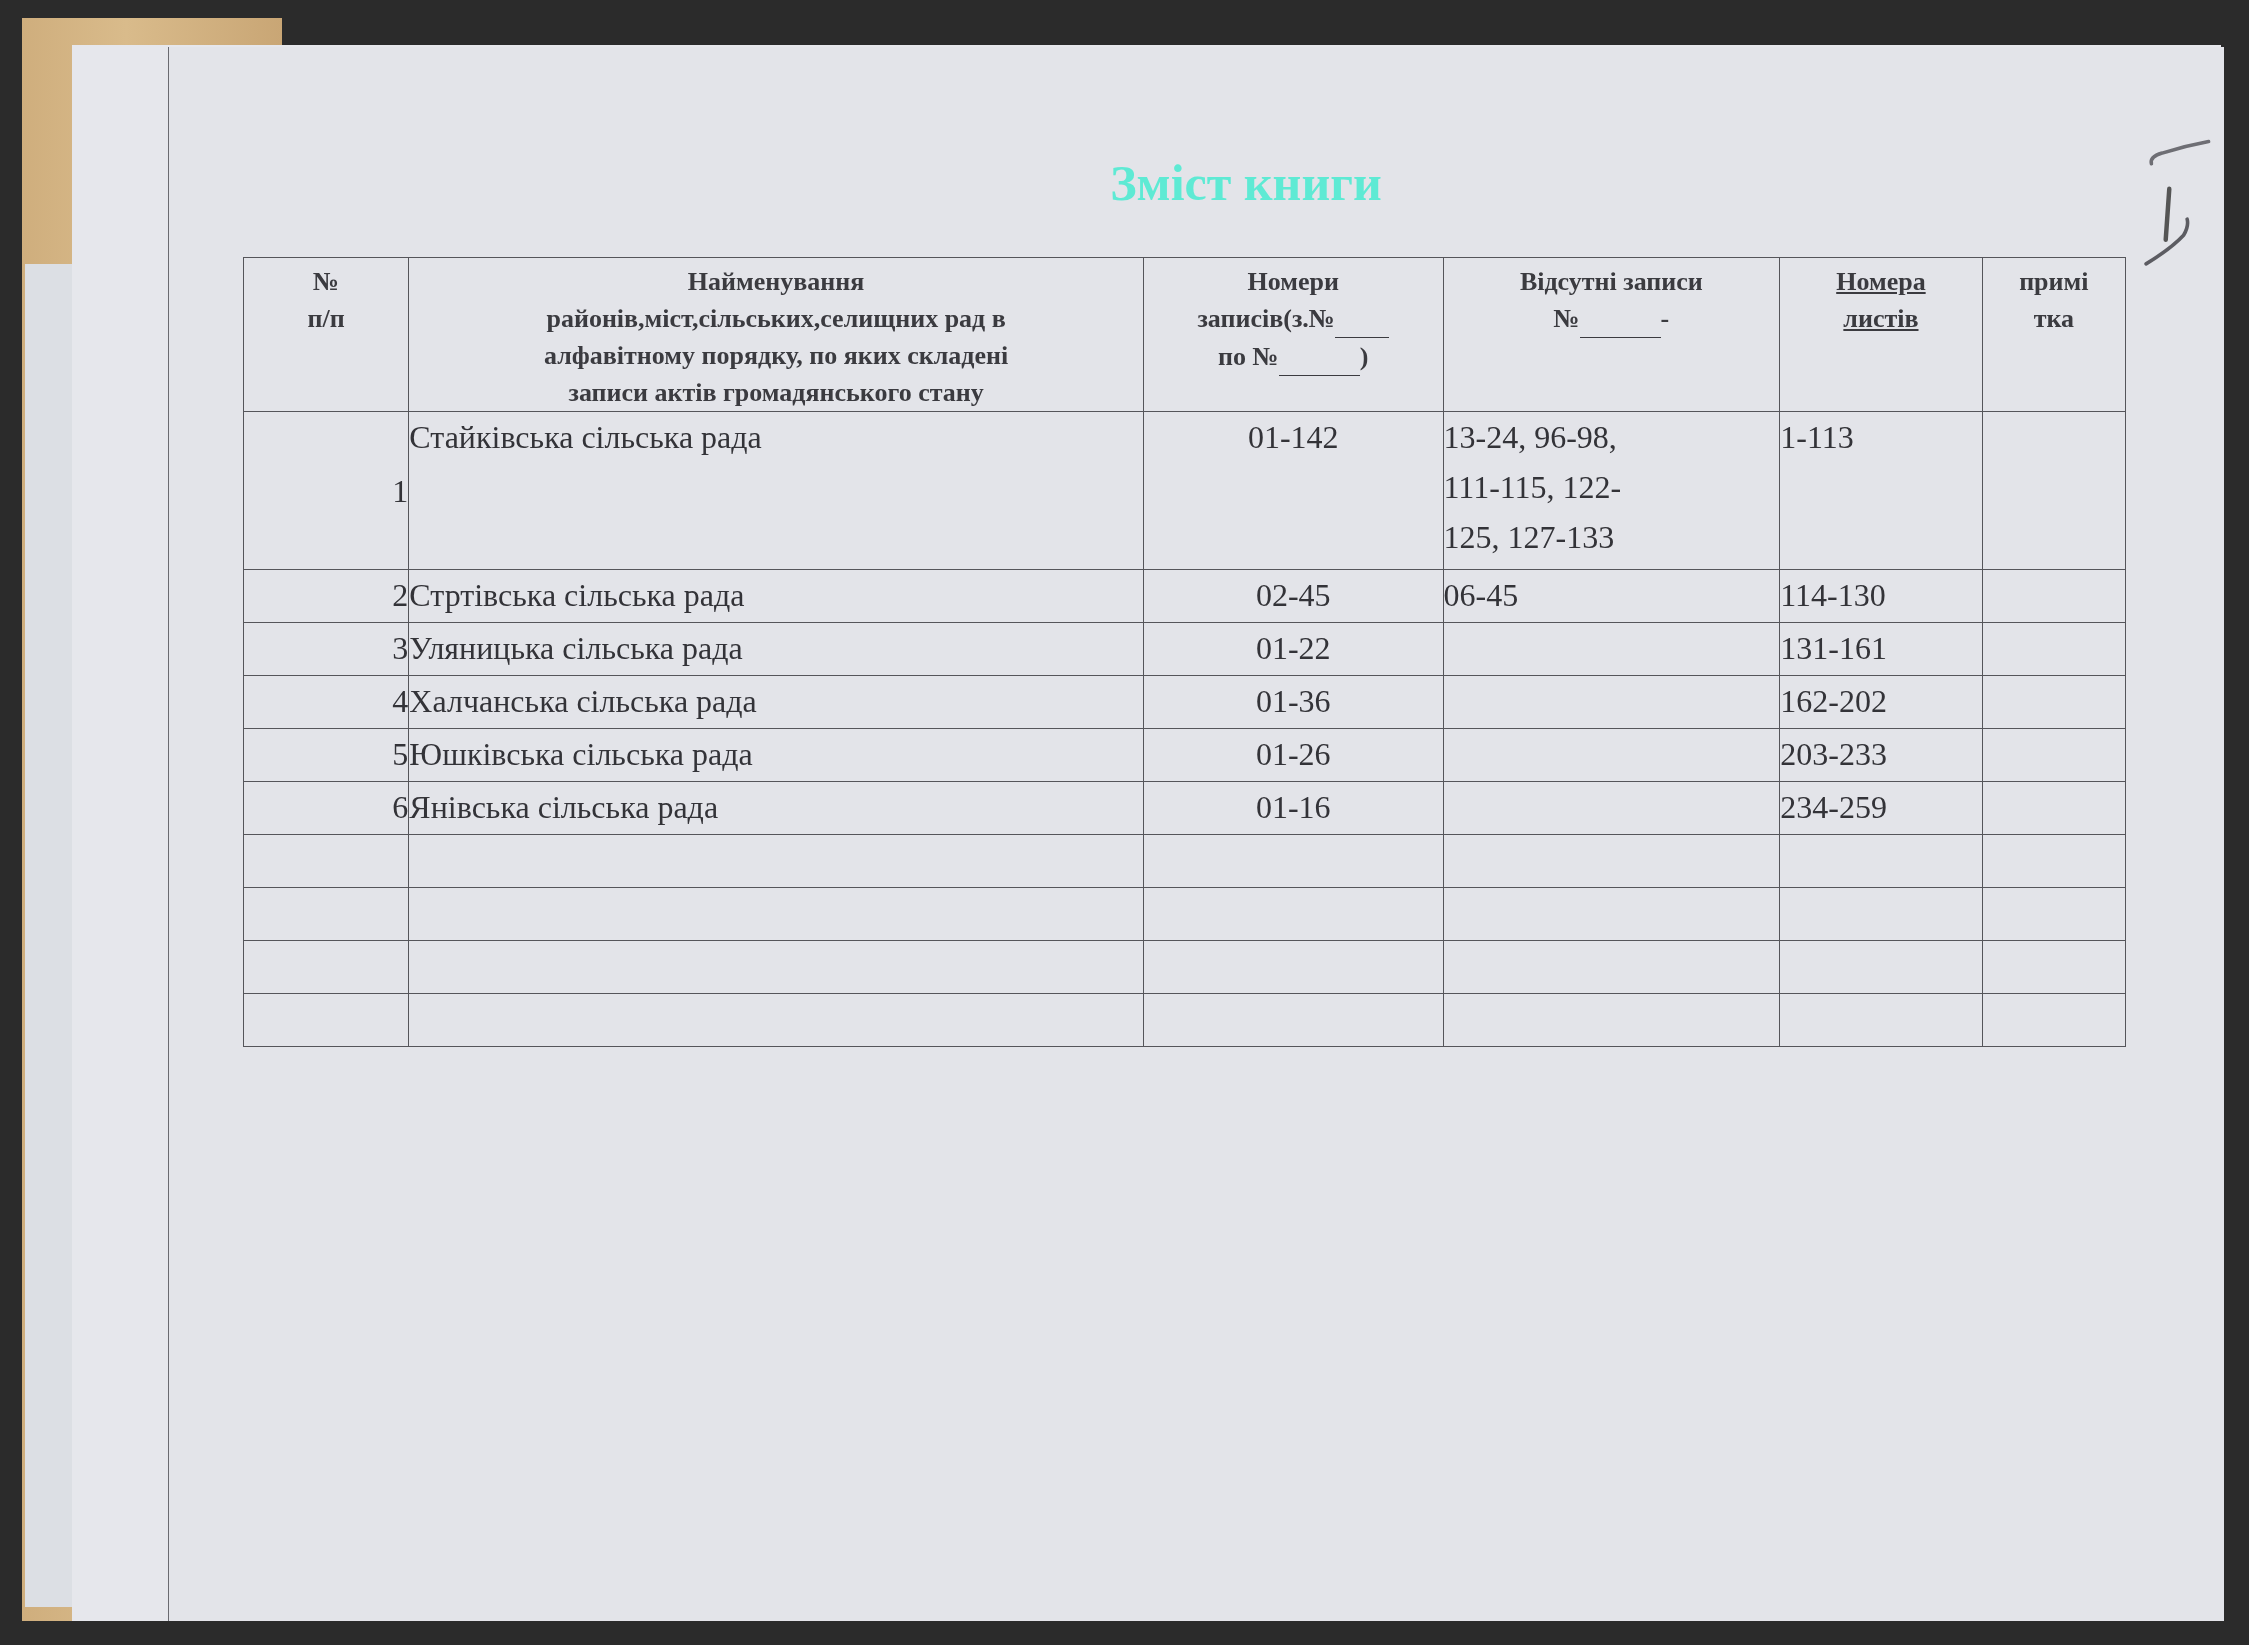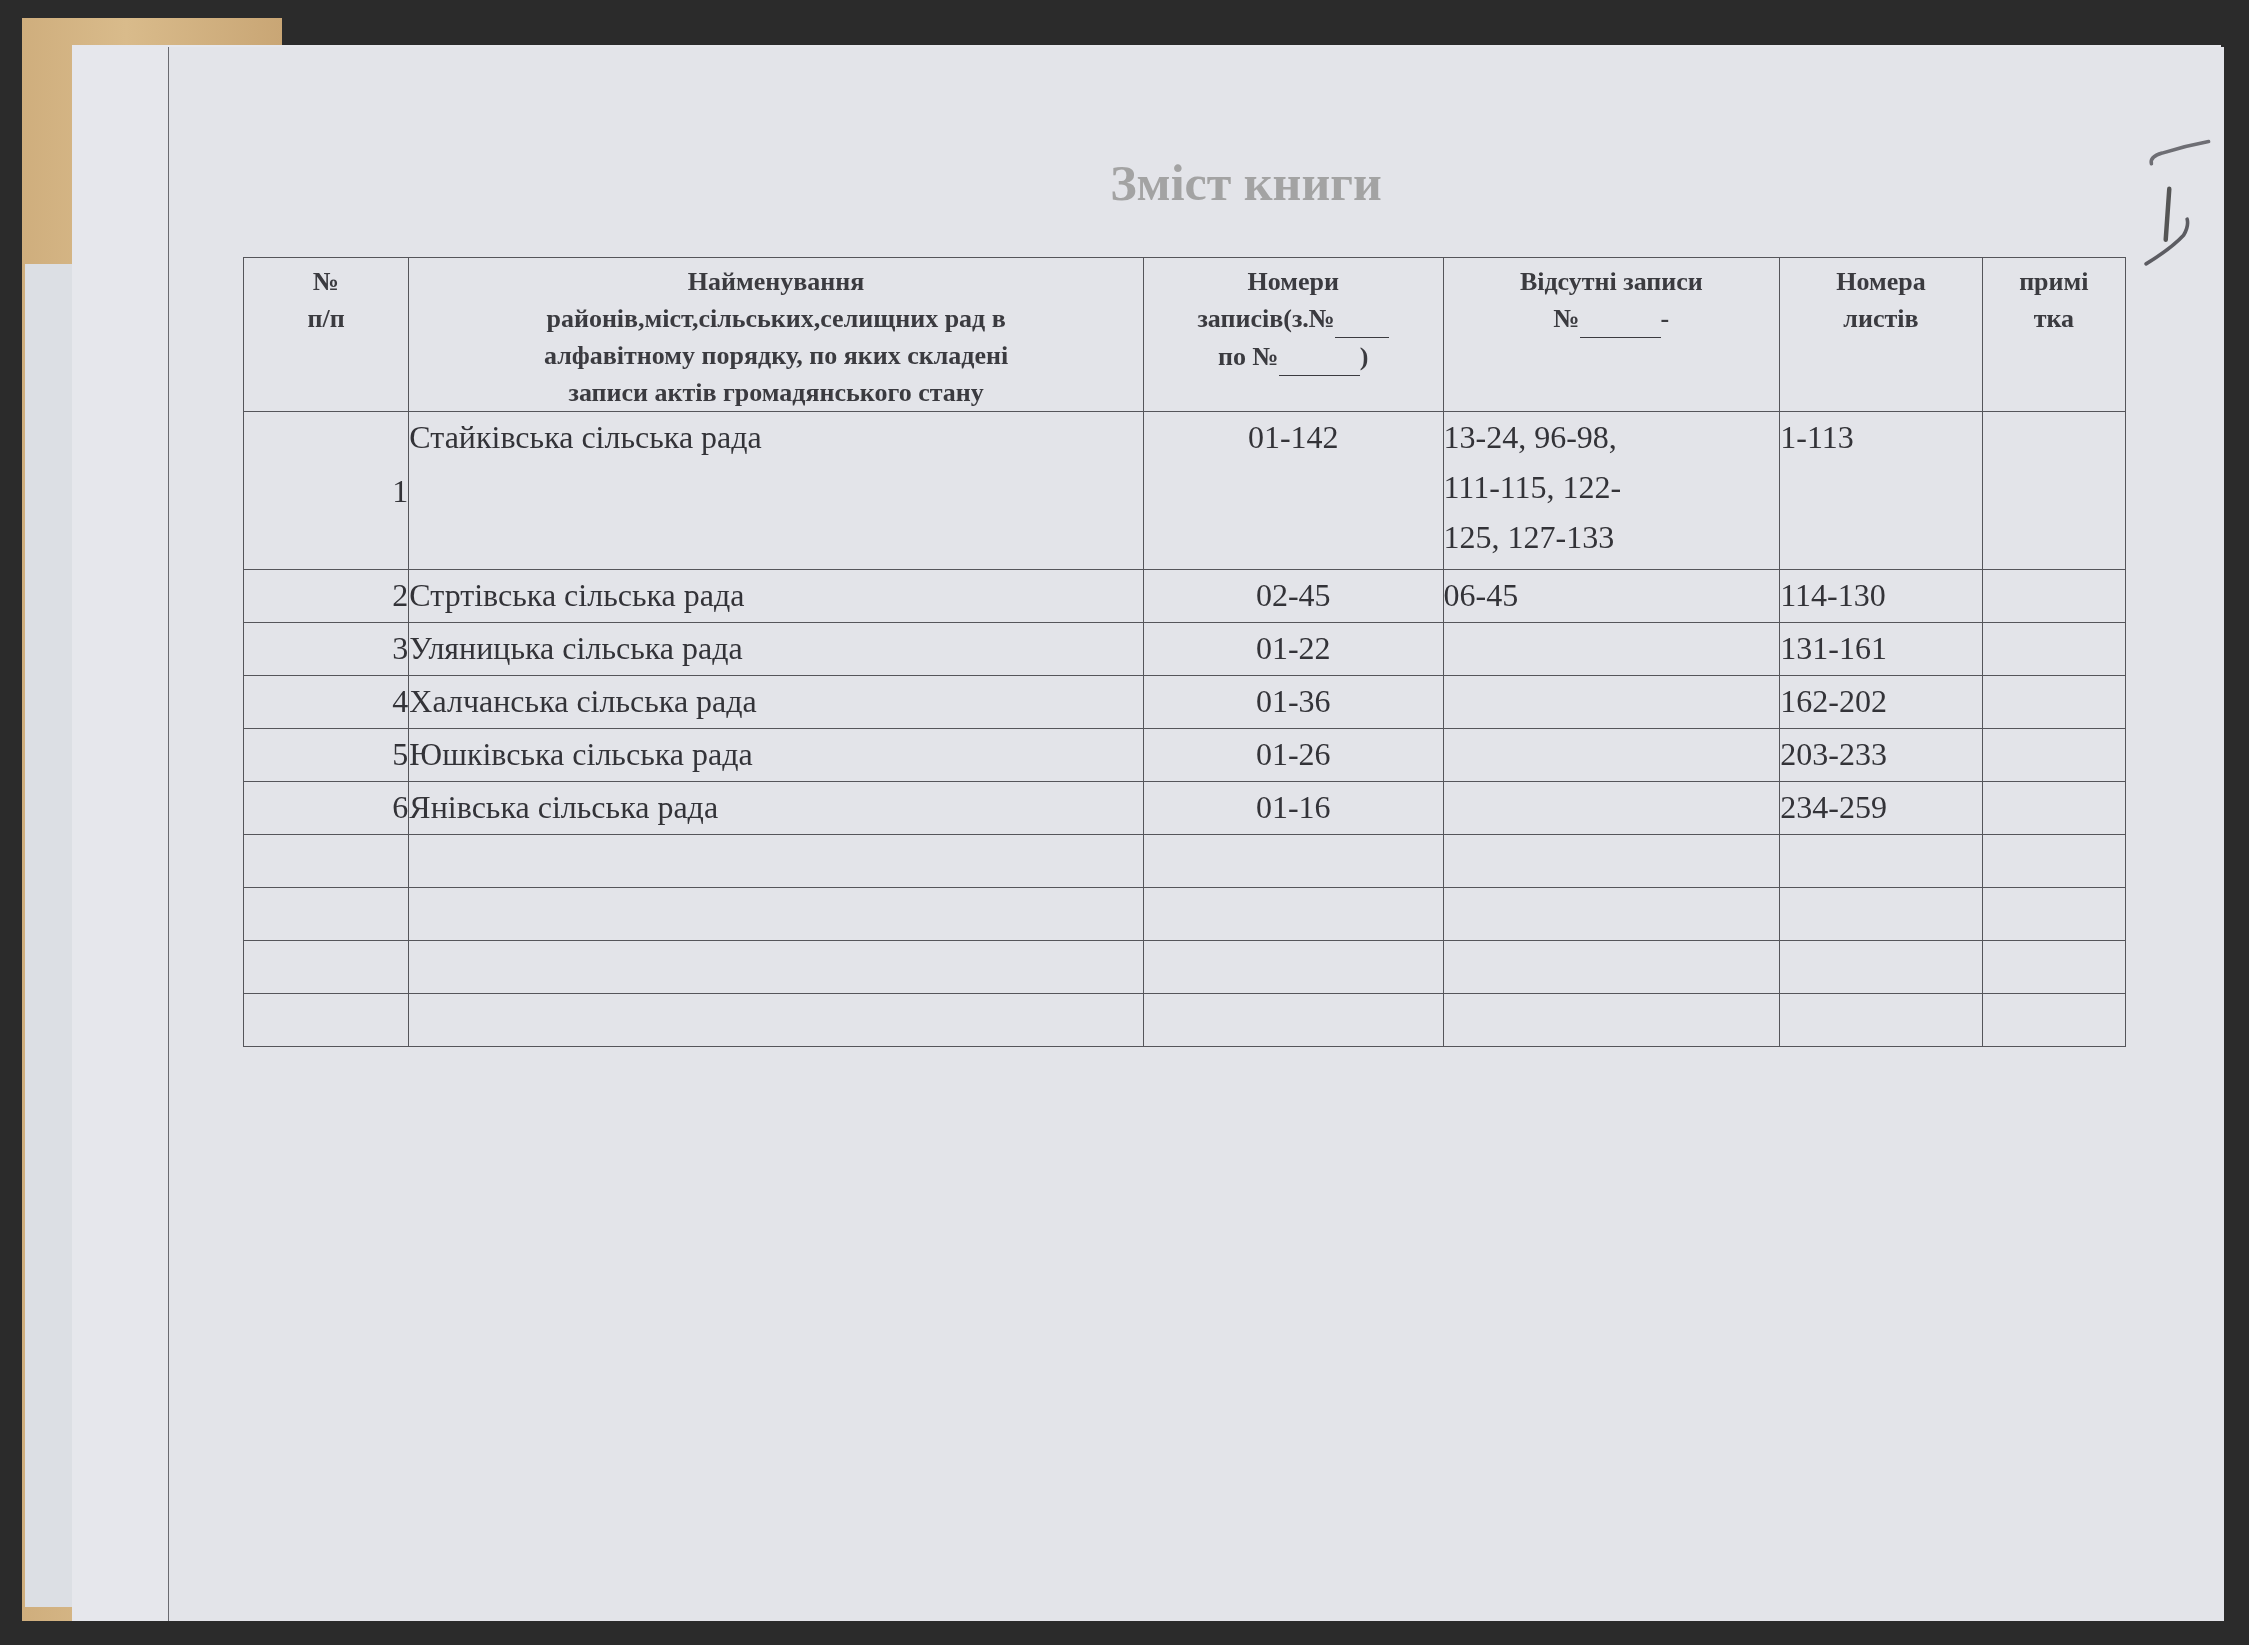--- a/index.html
+++ b/index.html
@@ -24,21 +24,21 @@
   .page {
     position: absolute; left: 168px; top: 47px; width: 2055px; height: 1574px;
     background: #e3e4e9;
     border-left: 1.8px solid #6a6a70;
   }
   .page-mark {
     position: absolute; left: 1975px; top: 90px; width: 72px; height: 134px;
   }
   .title {
     position: absolute; left: 0; right: 0; top: 154px;
-    text-align: center; font-weight: bold; font-size: 50px; color: #a3a3a3;
+    text-align: center; font-weight: bold; font-size: 50px; color: #5eead4;
     padding-left: 242px;
   }
   .title span { display: inline-block; }
   table.toc {
     position: absolute; left: 243px; top: 257px;
     border-collapse: collapse; color: #333338;
     width: 1883px;
   }
   table.toc td, table.toc th {
     border: 1.8px solid #55555a;
@@ -47,21 +47,21 @@
   }
   table.toc th {
     font-weight: bold; font-size: 26px; line-height: 37px;
     text-align: center; padding-top: 5.4px; color: #3b3b40;
   }
   .h-row { height: 154px; }
   .c-num { width: 164px; }
   .c-name { width: 732px; font-family: Liberation Serif, serif; }
   .c-rec { width: 298px; }
   .c-miss { width: 335px; }
-  .c-sheets { width: 201px; }
+  .c-sheets { width: 201px; text-decoration: underline; }
   .c-note { width: 142px; }
   table.toc td {
     font-weight: normal; font-size: 32px; line-height: 50px;
   }
   td.num { text-align: right; padding-right: 43px; }
   td.name { padding-left: 19.7px; }
   td.rec { text-align: center; padding-right: 27px; margin-top: 40px; }
   td.miss { padding-left: 21.5px; margin-left: 44px; }
   td.sheets { text-align: left; }
   tr.r1 { height: 158px; }

